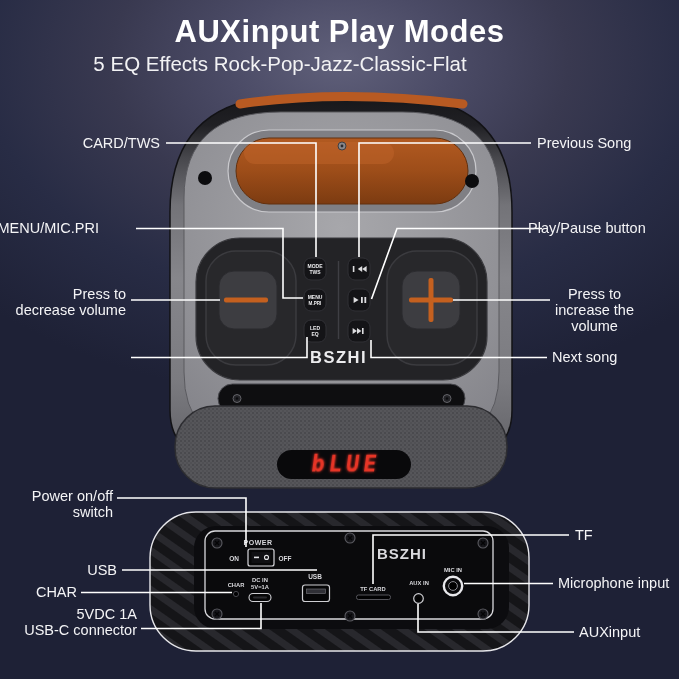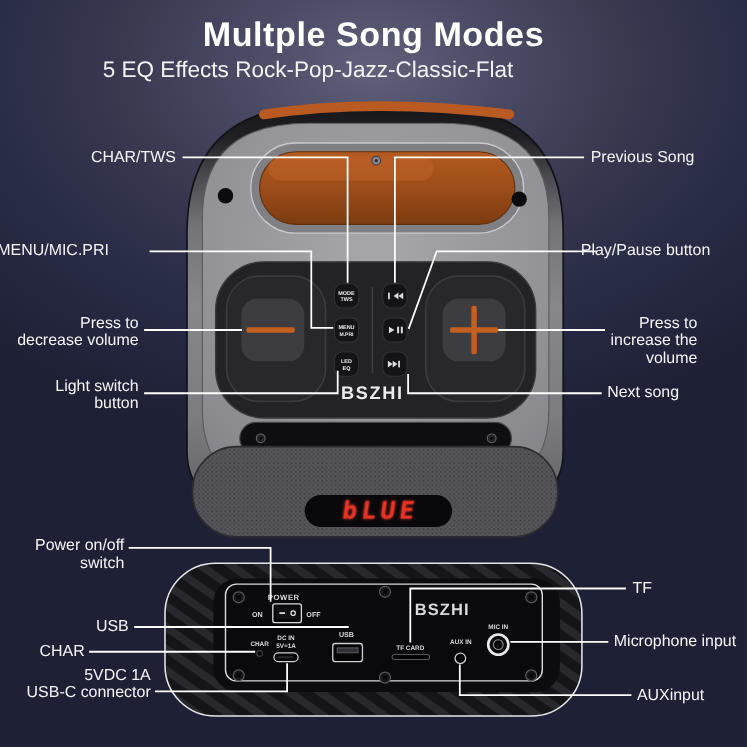--- a/index.html
+++ b/index.html
@@ -16,31 +16,31 @@
   }
   .subtitle{
     position:absolute;left:0;top:52px;width:560px;text-align:center;
     color:#f2f2f4;font-size:20.5px;font-weight:normal;
   }
   .callout{
     position:absolute;color:#f4f4f6;font-size:14.5px;line-height:16px;
     white-space:pre-line;
   }
   .cl-left{text-align:right;}
-  .cl-right{text-align:right;}
+  .cl-right{text-align:center;}
   svg{position:absolute;left:0;top:0;}
   .panel-text{font-family:"Liberation Sans",sans-serif;font-weight:bold;fill:#d9d9dd;}
   .btn-text{font-family:"Liberation Sans",sans-serif;font-weight:bold;fill:#ececee;}
 </style>
 </head>
 <body>
 
 <div class="stage">
 
-  <div class="title">Multple Song Modes</div>
+  <div class="title">AUXinput Play Modes</div>
   <div class="subtitle">5 EQ Effects Rock-Pop-Jazz-Classic-Flat</div>
 
   <svg width="679" height="679" viewBox="0 0 679 679">
     <defs>
       <linearGradient id="bodyGrad" x1="0" y1="0" x2="0" y2="1">
         <stop offset="0" stop-color="#17171a"></stop>
         <stop offset="0.08" stop-color="#202024"></stop>
         <stop offset="0.17" stop-color="#47474c"></stop>
         <stop offset="0.3" stop-color="#737378"></stop>
         <stop offset="0.5" stop-color="#86868b"></stop>
@@ -252,31 +252,29 @@
       <path d="M117,498 H246 V547"></path>
       <path d="M122,570 H317"></path>
       <path d="M81,592.5 H232"></path>
       <path d="M141,628.5 H261 V603"></path>
       <path d="M569,535 H373 V584"></path>
       <path d="M553,583.5 H464"></path>
       <path d="M574,632 H418 V604"></path>
     </g>
   </svg>
 
-  <div class="callout cl-left" style="right:519px;top:135px;">CHAR/TWS</div>
+  <div class="callout cl-left" style="right:519px;top:135px;">CARD/TWS</div>
   <div class="callout cl-right" style="left:537px;top:135px;">Previous Song</div>
   <div class="callout cl-left" style="right:580px;top:220px;">MENU/MIC.PRI</div>
   <div class="callout cl-right" style="left:528px;top:220px;">Play/Pause button</div>
   <div class="callout cl-left" style="right:553px;top:286px;">Press to
 decrease volume</div>
   <div class="callout cl-right" style="left:555px;top:286px;">Press to
 increase the
 volume</div>
-  <div class="callout cl-left" style="right:553px;top:343px;">Light switch
-button</div>
   <div class="callout cl-right" style="left:552px;top:349px;">Next song</div>
   <div class="callout cl-left" style="right:566px;top:488px;">Power on/off
 switch</div>
   <div class="callout cl-left" style="right:562px;top:562px;">USB</div>
   <div class="callout cl-left" style="right:602px;top:584px;">CHAR</div>
   <div class="callout cl-left" style="right:542px;top:606px;">5VDC 1A
 USB-C connector</div>
   <div class="callout cl-right" style="left:575px;top:527px;">TF</div>
   <div class="callout cl-right" style="left:558px;top:575px;">Microphone input</div>
   <div class="callout cl-right" style="left:579px;top:624px;">AUXinput</div>

